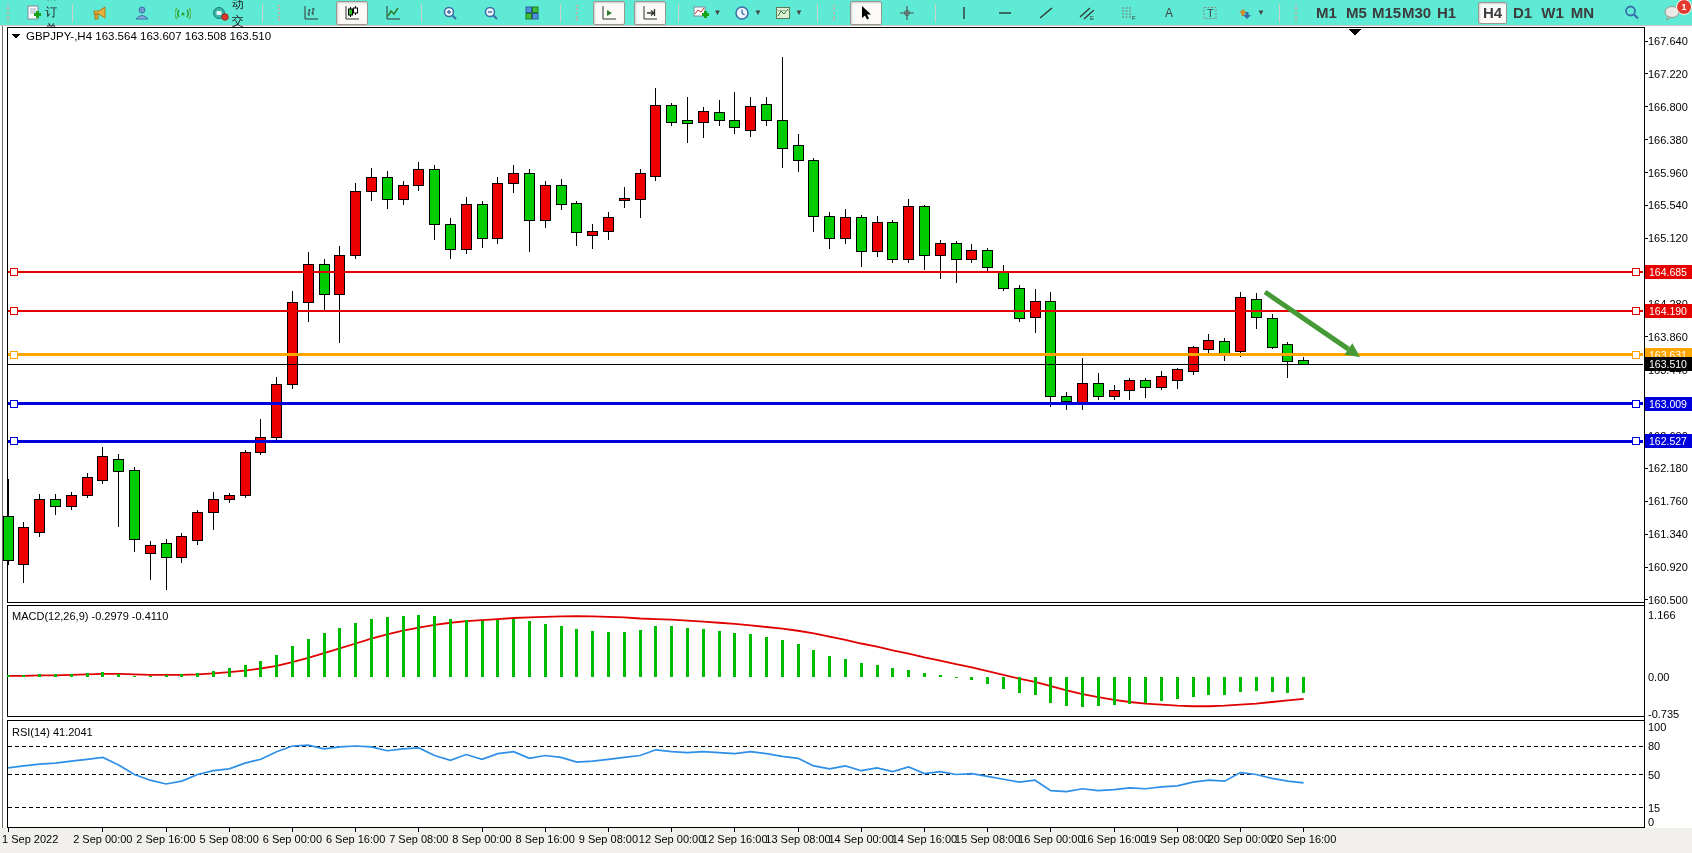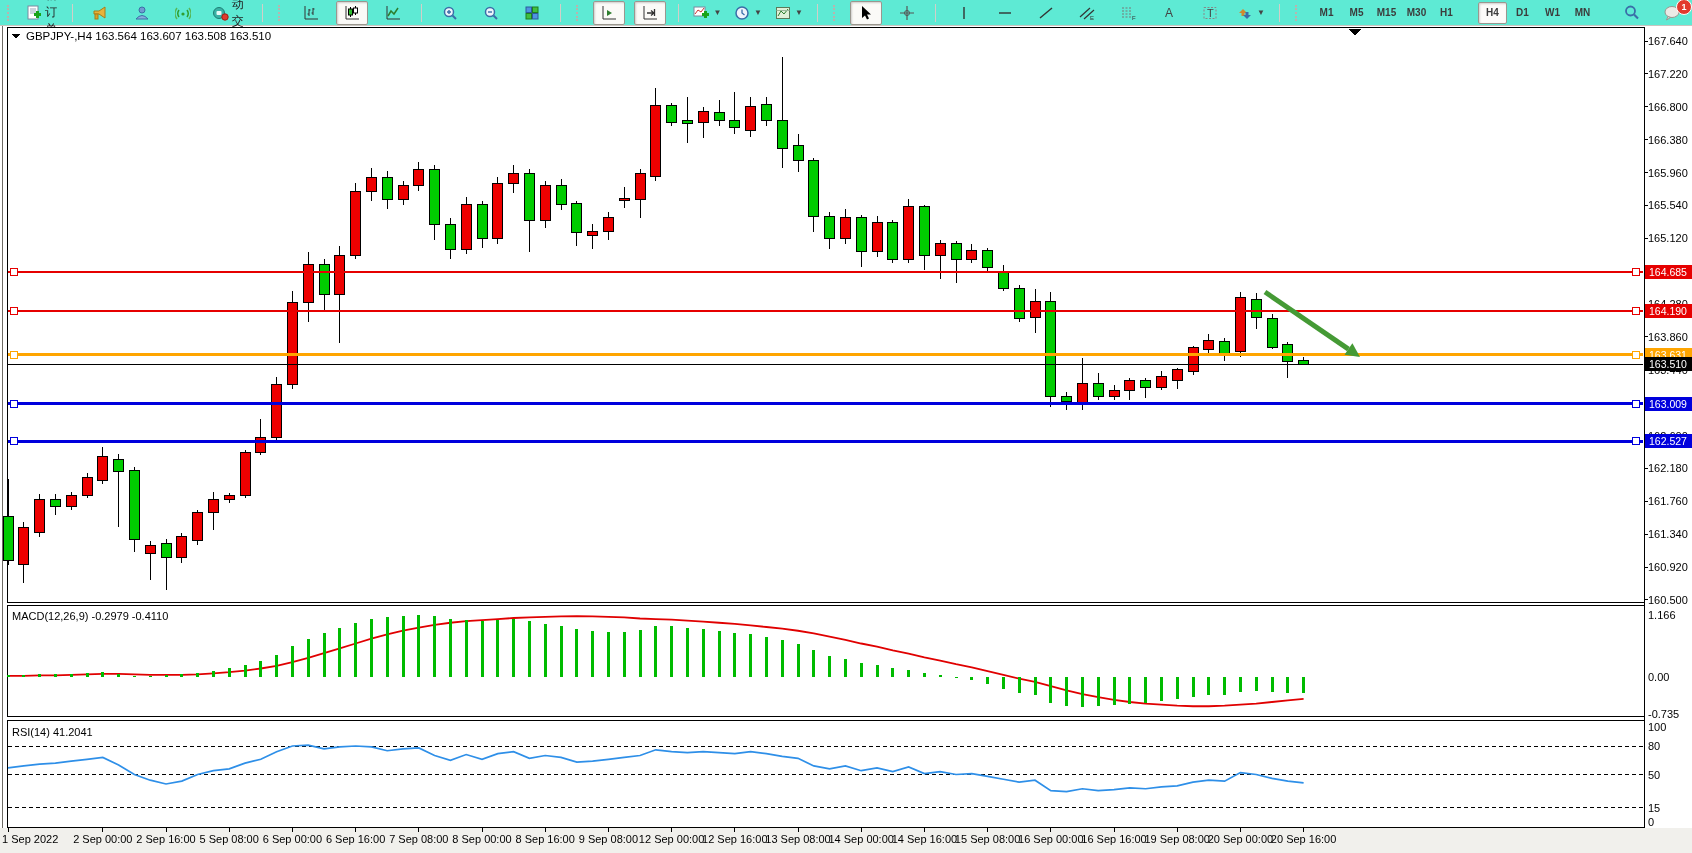--- a/index.html
+++ b/index.html
@@ -6,21 +6,21 @@
     font-family:"Liberation Sans",sans-serif;-webkit-font-smoothing:antialiased;}
   .toolbar{height:26px;display:flex;align-items:center;background:#5eead4;
     border-bottom:1px solid #c8c5bf;padding:0 4px;gap:9px;box-sizing:border-box;}
   .tbtn{height:22px;min-width:24px;display:inline-flex;align-items:center;justify-content:center;
     gap:3px;padding:0 3px;border:1px solid transparent;border-radius:2px;font-size:12px;color:#222;cursor:default;}
   .tbtn.active{border:1px solid #9a978f;background:#fbfaf7;box-shadow:inset 1px 1px 2px rgba(0,0,0,.18);}
   .tbtn svg{display:block;}
   .sep{width:1px;height:18px;background:#d2cfc8;margin:0 3px;flex:0 0 auto;}
   .grip{width:3px;height:16px;border-left:2px dotted #b8b5ae;margin:0 3px;flex:0 0 auto;}
   .tf-btn{width:27px;height:20px;display:inline-flex;align-items:center;justify-content:center;
-    font-size:10px;font-weight:700;color:#3c3c3c;border:1px solid transparent;border-radius:2px;}
+    font-size:15px;font-weight:700;color:#3c3c3c;border:1px solid transparent;border-radius:2px;}
   .tf-btn.active{border:1px solid #9a978f;background:#fcfbf9;box-shadow:inset 1px 1px 2px rgba(0,0,0,.18);margin-left:16px;}
   .caret{font-size:8px;color:#444;margin-left:1px;}
   .spacer{flex:1 1 auto;}
   .chat-wrap{position:relative;}
   .badge{position:absolute;top:-3px;right:-5px;width:14px;height:14px;border-radius:50%;
     background:#e23a2e;color:#fff;font-size:9px;font-weight:700;display:flex;align-items:center;
     justify-content:center;border:1px solid #fff;}
   .cjk{letter-spacing:0;}
   #chart-svg{display:block;}
 </style>

